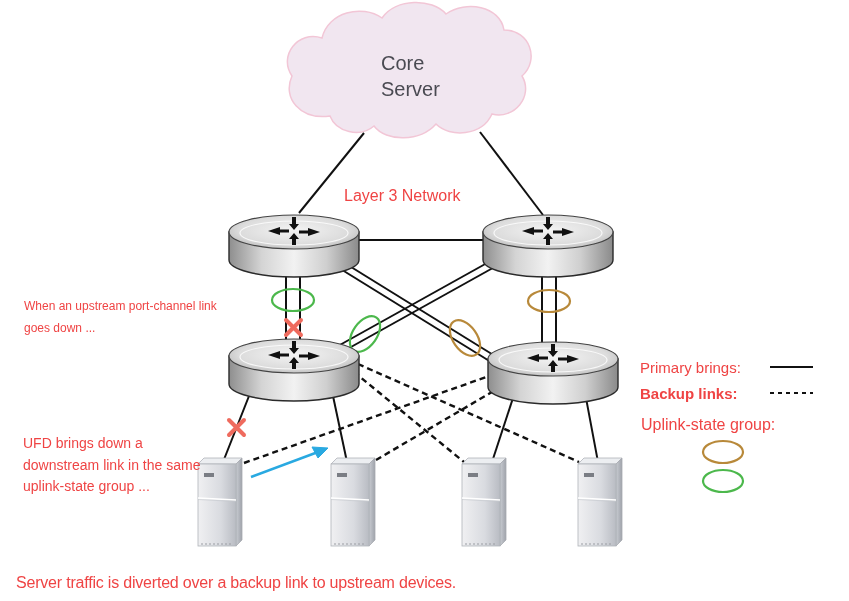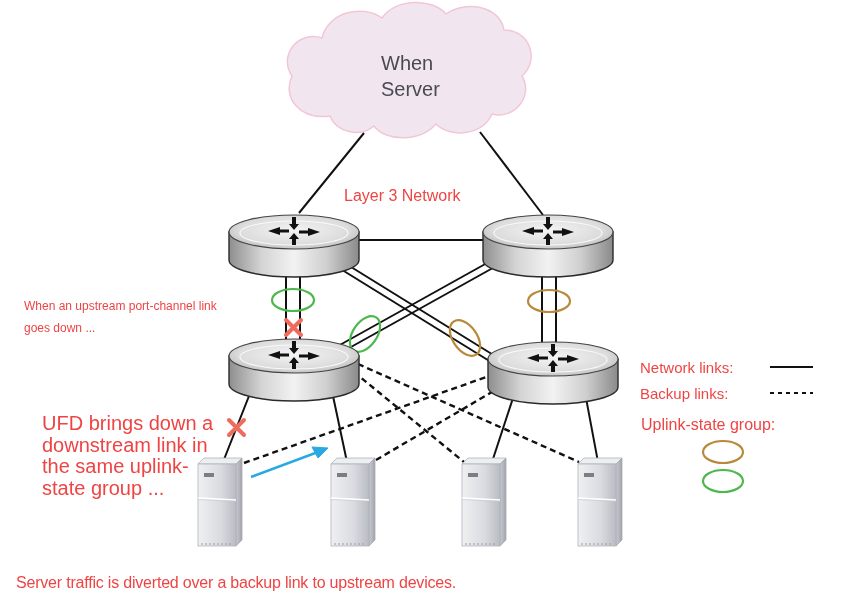--- a/index.html
+++ b/index.html
@@ -2,24 +2,24 @@
 <html><head>
   <meta charset="utf-8">
   <style>
     html, body { margin: 0; padding: 0; background: #ffffff; }
     body { width: 849px; height: 601px; position: relative; overflow: hidden; font-family: "Liberation Sans", sans-serif; color: #1a1a1a; }
     #diagram { position: absolute; left: 0; top: 0; width: 849px; height: 601px; }
     .txt { position: absolute; font-family: "Liberation Sans", sans-serif; font-size: 16px; line-height: 20px; color: #ef4444; white-space: nowrap; }
     .cloud-label { position: absolute; left: 381px; top: 50px; font-size: 20px; line-height: 26px; color: #4a4a52; }
     .l3-label { left: 344px; top: 186px; font-size: 16px; }
     .note-upstream { left: 24px; top: 296px; font-size: 12px; line-height: 21.5px; white-space: normal; width: 220px; }
-    .note-ufd { left: 23px; top: 413px; font-size: 20px; line-height: 21.5px; white-space: normal; width: 190px; margin-left: 19px; }
+    .note-ufd { left: 23px; top: 433px; font-size: 14px; line-height: 21.5px; white-space: normal; width: 190px; }
     .caption { left: 16px; top: 560px; font-size: 16px; letter-spacing: -0.2px; margin-top: 13px; }
     .legend-primary { left: 640px; top: 358px; font-size: 15px; }
-    .legend-backup { left: 640px; top: 384px; font-size: 15px; }
+    .legend-backup { left: 640px; top: 384px; font-size: 15px; font-weight: bold; }
     .legend-groups { left: 641px; top: 415px; font-size: 16px; }
   </style>
 </head>
 <body>
 
 <svg id="diagram" width="849" height="601" viewBox="0 0 849 601" xmlns="http://www.w3.org/2000/svg">
   <defs>
     <linearGradient id="routerSide" x1="0" x2="1" y1="0" y2="0">
       <stop offset="0" stop-color="#8e8e8e"></stop>
       <stop offset="0.25" stop-color="#d4d4d4"></stop>
@@ -122,22 +122,22 @@
     <path d="M 328 448 L 312 447 L 318 458 Z"></path>
   </g>
 
   <line x1="770" y1="367" x2="813" y2="367" stroke="#111" stroke-width="1.8"></line>
   <line x1="770" y1="393" x2="813" y2="393" stroke="#111" stroke-width="1.8" stroke-dasharray="4 4"></line>
   <ellipse id="legendRingB" cx="723" cy="452" rx="20" ry="11" fill="none" stroke-width="2.2" stroke="#b8893a"></ellipse>
   <ellipse id="legendRingG" cx="723" cy="481" rx="20" ry="11" fill="none" stroke-width="2.2" stroke="#4cb84c"></ellipse>
 </svg>
 
 <div class="txt cloud-label">
-  <div>When</div>
+  <div>Core</div>
   <div>Server</div>
 </div>
 <div class="txt l3-label">Layer 3 Network</div>
 <div class="txt note-upstream">When an upstream port-channel link goes down ...</div>
 <div class="txt note-ufd">UFD brings down a downstream link in the same uplink-state group ...</div>
 <div class="txt caption">Server traffic is diverted over a backup link to upstream devices.</div>
-<div class="txt legend-primary">Network links:</div>
+<div class="txt legend-primary">Primary brings:</div>
 <div class="txt legend-backup">Backup links:</div>
 <div class="txt legend-groups">Uplink-state group:</div>
 
 </body></html>

